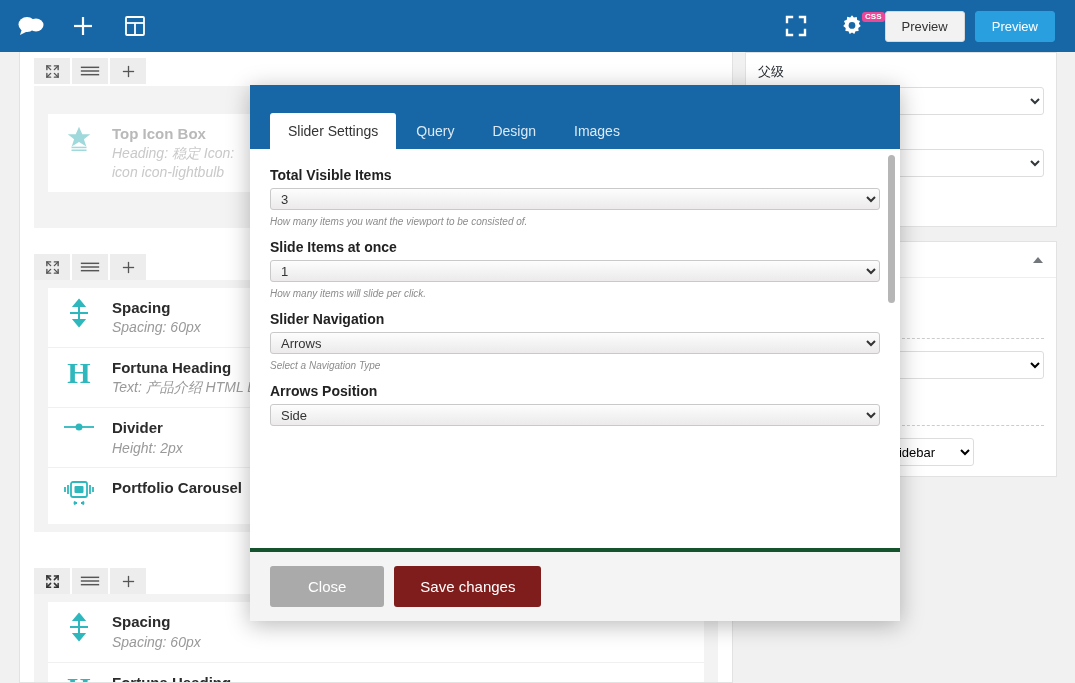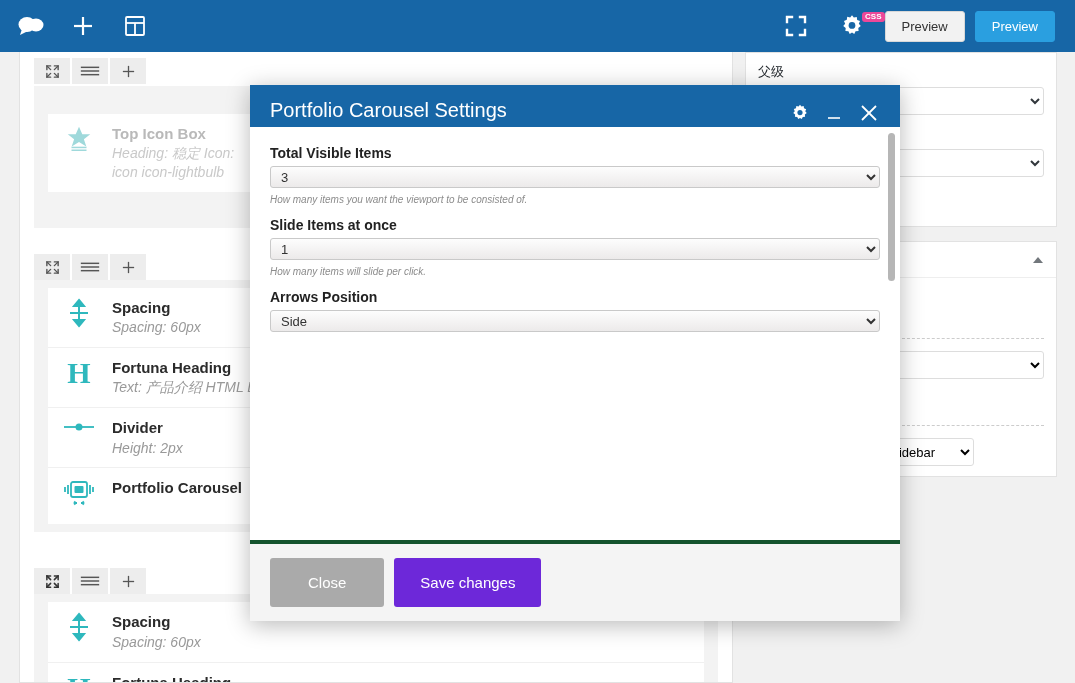--- a/index.html
+++ b/index.html
@@ -150,22 +150,22 @@
   }
   .modal-footer {
     background: #f4f4f4; padding: 14px 20px; display: flex; gap: 10px;
   }
   .btn-close {
     background: #aaa; color: #fff; border: none; border-radius: 3px;
     padding: 12px 38px; font-size: 15px; cursor: pointer;
     font-family: "Liberation Sans", sans-serif;
   }
   .btn-save {
-    background: #6d28d9; color: #fff; border: none; border-radius: 3px;
-    padding: 16px 26px; font-size: 15px; cursor: pointer;
+    background: #7f1d1d; color: #fff; border: none; border-radius: 3px;
+    padding: 8px 26px; font-size: 15px; cursor: pointer;
     font-family: "Liberation Sans", sans-serif;
   }
 
   
   .editstrip {
     position: absolute; left: 548px; top: 56px; width: 185px; height: 28px;
     display: flex; align-items: center; background: #fff;
   }
   .es-btn {
     width: 41px; height: 28px; background: #ededed; border-left: 1px solid #fff;
@@ -507,61 +507,52 @@
           </div>
         </div>
       </div>
     </div>
 
     <div class="cn-label">父级</div>
   </div>
 
   <div class="modal">
     <div class="modal-header">
-      <div class="modal-titlebar">
-        <div class="modal-title">Portfolio Carousel Settings</div>
-        <div class="modal-ctrls">
-          <span>
-            <svg width="20" height="20" viewBox="0 0 24 24" fill="#fff">
-              <path d="M12 2l1.7 2.2 2.7-.6.4 2.8 2.6 1-1.1 2.6 1.8 2.1-2.3 1.7.3 2.8-2.8.2-1.2 2.5L12 18l-2.1 1.3-1.2-2.5-2.8-.2.3-2.8L3.9 12l1.8-2.1L4.6 7.3l2.6-1 .4-2.8 2.7.6z"></path>
-              <circle cx="12" cy="11.5" r="3.1" fill="#1766a6"></circle>
-            </svg>
-          </span>
-          <span>
-            <svg width="20" height="20" viewBox="0 0 20 20" stroke="#fff" stroke-width="1.6">
-                <line x1="4" y1="15" x2="16" y2="15"></line>
-              </svg>
-          </span>
-          <span>
-            <svg width="22" height="22" viewBox="0 0 22 22" stroke="#fff" stroke-width="1.8">
-                <line x1="4" y1="4" x2="18" y2="18"></line>
-                <line x1="18" y1="4" x2="4" y2="18"></line>
-              </svg>
-          </span>
-        </div>
+      <div class="modal-tabs">
+        <div class="mtab active">Slider Settings</div>
+        <div class="mtab">Query</div>
+        <div class="mtab">Design</div>
+        <div class="mtab">Images</div>
       </div>
     </div>
 
     <div class="modal-body">
       <div class="modal-scroll">
         <div class="field">
           <div class="field-label">Total Visible Items</div>
           <select class="fsel">
             <option>3</option>
           </select>
           <div class="field-desc">How many items you want the viewport to be consisted of.</div>
         </div>
         <div class="field">
           <div class="field-label">Slide Items at once</div>
           <select class="fsel">
             <option>1</option>
           </select>
           <div class="field-desc">How many items will slide per click.</div>
         </div>
         <div class="field">
+          <div class="field-label">Slider Navigation</div>
+          <select class="fsel">
+            <option>Arrows</option>
+          </select>
+          <div class="field-desc">Select a Navigation Type</div>
+        </div>
+        <div class="field">
           <div class="field-label">Arrows Position</div>
           <select class="fsel">
             <option>Side</option>
           </select>
         </div>
       </div>
       <div class="mscrolltrack"></div>
       <div class="mscrollbar"></div>
     </div>
 

